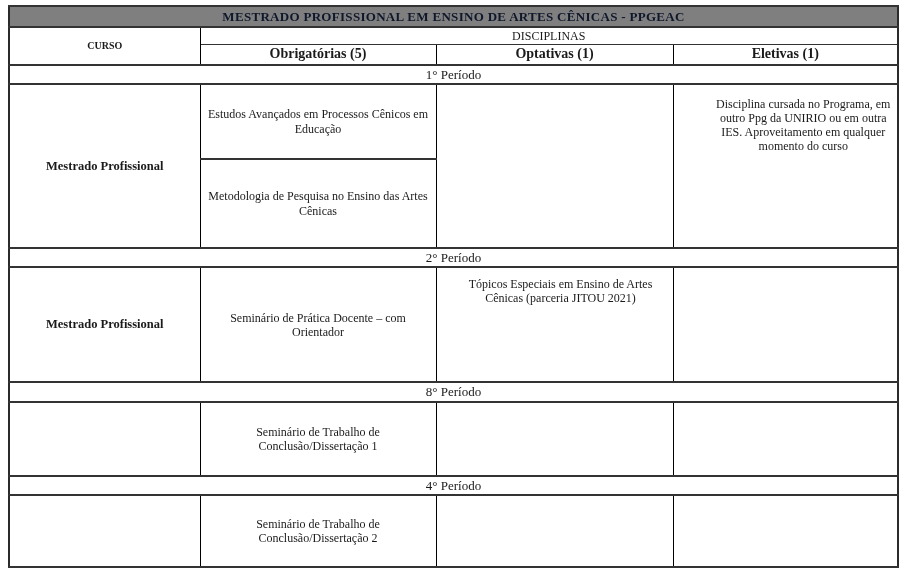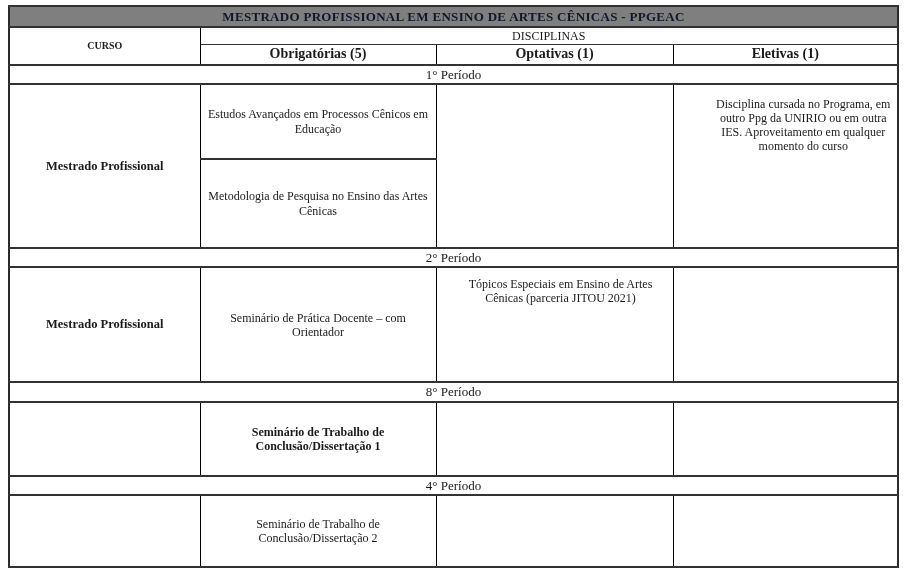--- a/index.html
+++ b/index.html
@@ -54,21 +54,21 @@
   td.curso-head { font-weight: bold; font-size: 10px; }
   tr.period-row td {
     height: 13px;
     font-weight: normal;
     font-size: 13px;
   }
   td.bold-cell { font-weight: bold; font-size: 12.5px; text-align: center; }
   tr.r-p1a td { height: 71px; }
   tr.r-p1b td { height: 85px; }
   tr.r-p2 td  { height: 103px; }
-  tr.r-p3 td  { height: 70px; font-weight: bold; }
+  tr.r-p3 td  { height: 70px; }
   tr.r-p4 td  { height: 68px; }
   td.v-top { vertical-align: top; padding-top: 12px; padding-left: 40px; }
   td.v-top-sm { vertical-align: top; padding-top: 9px; padding-left: 16px; }
   .narrow-wrap {
     display: inline-block;
     max-width: 165px;
   }
 </style>
 </head>
 <body>

